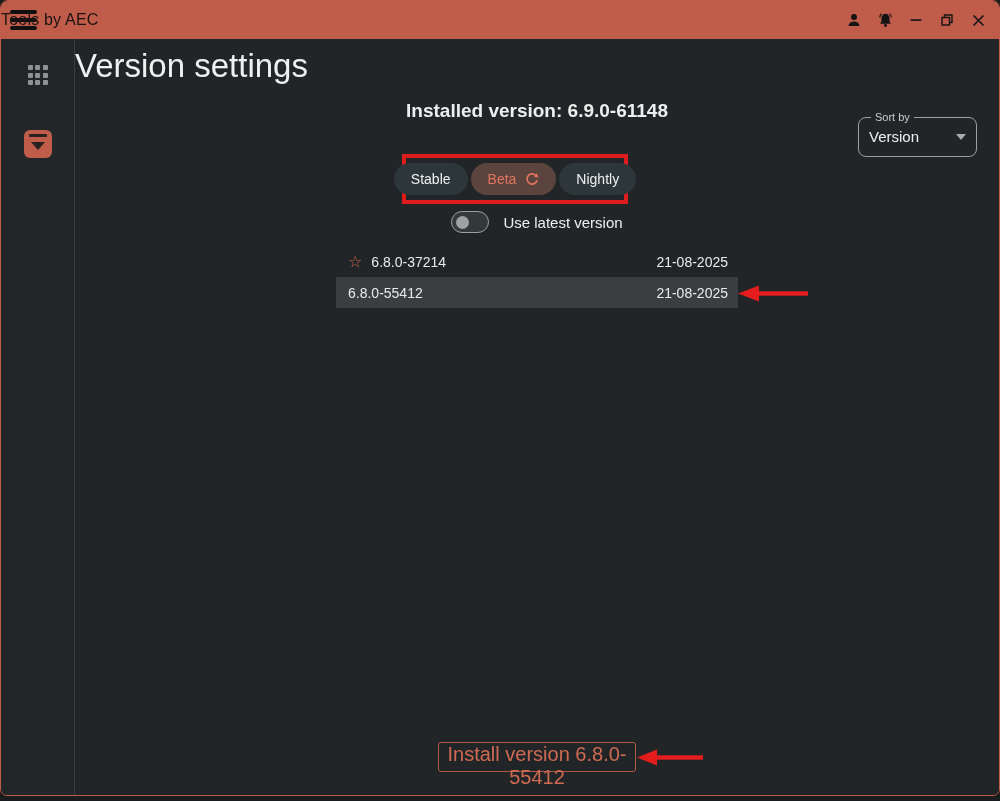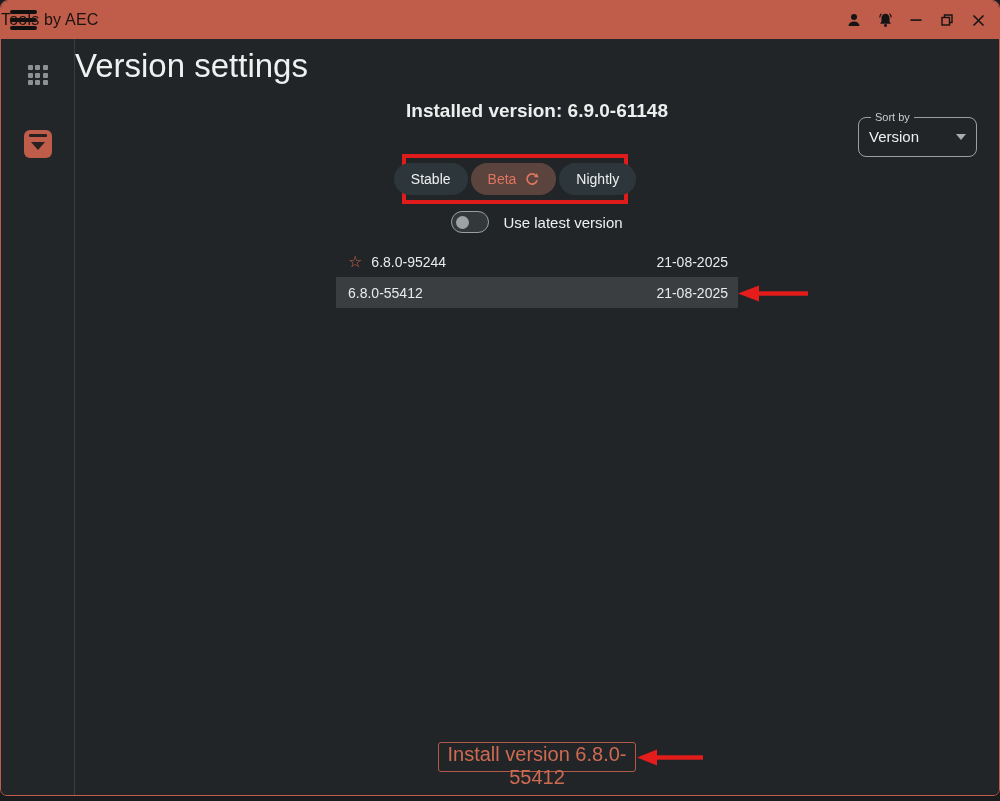--- a/index.html
+++ b/index.html
@@ -227,21 +227,21 @@
       <div class="toggle-row">
         <div class="toggle">
           <div class="knob"></div>
         </div>
         <div class="toggle-label">Use latest version</div>
       </div>
 
       <div class="version-list">
         <div class="vrow">
           <span class="star">☆</span>
-          <span class="ver">6.8.0-95244</span>
+          <span class="ver">6.8.0-37214</span>
           <span class="date">21-08-2025</span>
         </div>
         <div class="vrow selected">
           <span class="ver">6.8.0-55412</span>
           <span class="date">21-08-2025</span>
         </div>
       </div>
 
       <div class="arrow-annotation" style="left:663px;top:246px;">
         <svg width="70" height="17" viewBox="0 0 70 17">

